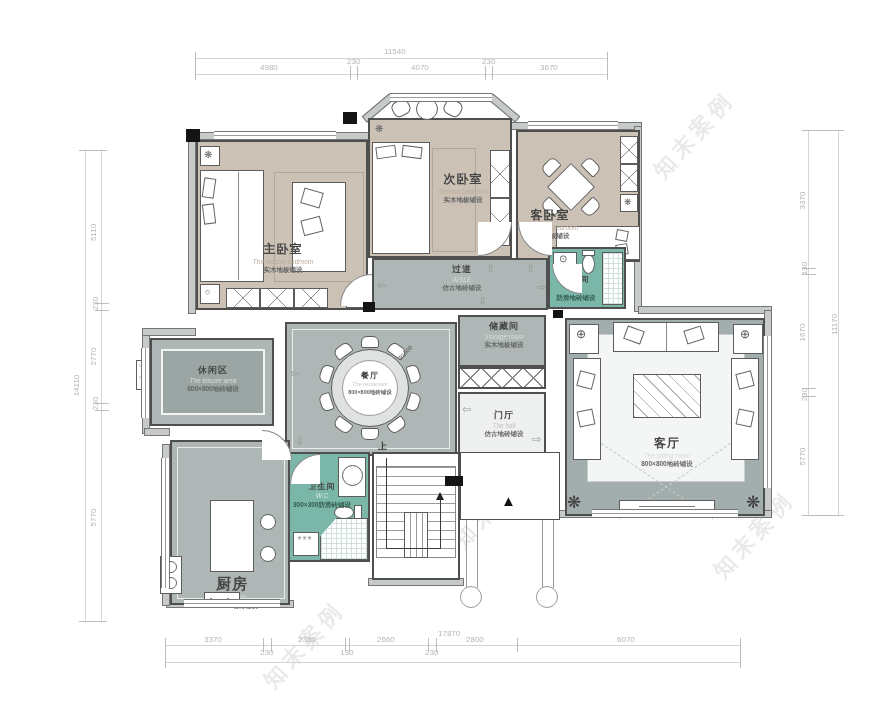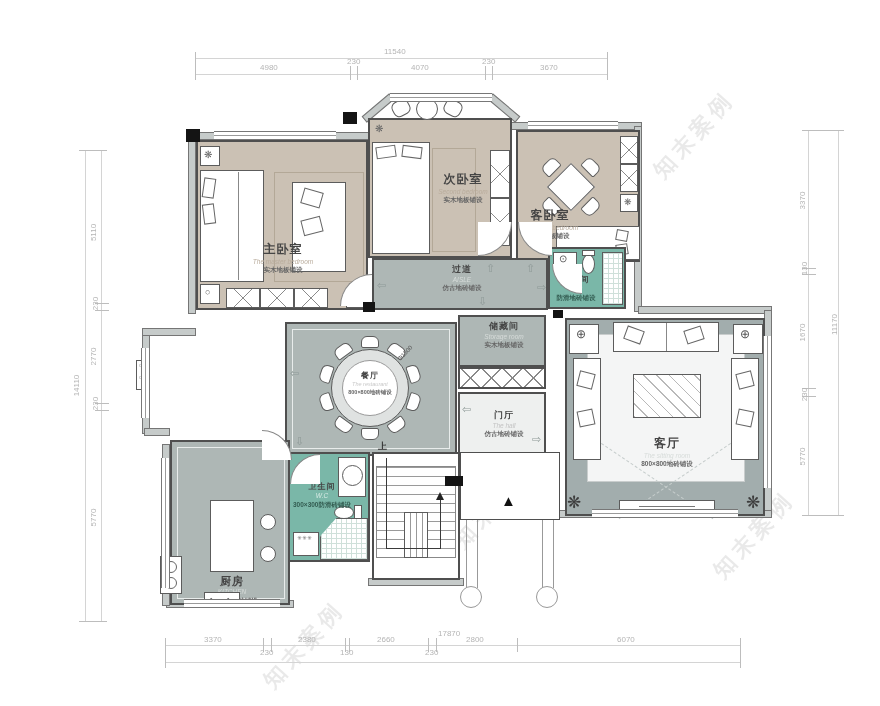--- a/index.html
+++ b/index.html
@@ -211,20 +211,29 @@
         <span class="zh" style="font-size:8px">餐厅</span>
         <span class="en" style="font-size:5.5px;color:#c9c9c9">The restaurant</span>
         <span class="fl" style="font-size:5.5px">800×800地砖铺设</span>
       </div>
       <div class="dim" style="left:78px;top:14px;color:#555;font-size:6px;transform:rotate(-45deg)">Φ1500</div>
     </div>
     <div class="glyph" style="left:3px;top:44px;font-size:11px">⇦</div>
     <div class="glyph" style="left:8px;top:112px;font-size:11px">⇩</div>
   </div>
 
+  <div class="room" style="left:150px;top:338px;width:124px;height:88px;background:#aeb7b5">
+    <div class="rug" style="left:9px;top:9px;width:104px;height:66px;background:#9aa5a4;border:2px solid #f2f4f4">
+      <div class="rlabel" style="left:2px;top:14px;width:96px">
+        <span class="zh" style="font-size:9px">休闲区</span>
+        <span class="en" style="color:#d7dcda">The leisure area</span>
+        <span class="fl">800×800地砖铺设</span>
+      </div>
+    </div>
+  </div>
   <div class="furn" style="left:136px;top:360px;width:13px;height:30px">
     <div class="glyph" style="left:2px;top:1px;font-size:8px;color:#777">▫</div>
     <div class="glyph" style="left:2px;top:13px;font-size:8px;color:#777">▫</div>
   </div>
 
   <div class="room" style="left:458px;top:392px;width:88px;height:70px;background:#eef0ef">
     <div class="rlabel" style="left:4px;top:16px;width:80px">
       <span class="zh" style="font-size:9px">门厅</span>
       <span class="en">The hall</span>
       <span class="fl">仿古地砖铺设</span>
@@ -262,21 +271,21 @@
     <div class="glyph" style="left:0px;top:174px;font-size:17px;color:#3d3d3d">❋</div>
     <div class="glyph" style="left:179px;top:174px;font-size:17px;color:#3d3d3d">❋</div>
   </div>
 
   <div class="room" style="left:170px;top:440px;width:120px;height:165px;background:#aeb7b5">
     <div class="rug" style="left:5px;top:5px;width:108px;height:152px;border-color:#e8eceb"></div>
     <div class="furn" style="left:38px;top:58px;width:44px;height:72px"></div>
     <div class="furn oval" style="left:88px;top:72px;width:16px;height:16px"></div>
     <div class="furn oval" style="left:88px;top:104px;width:16px;height:16px"></div>
     <div class="rlabel" style="left:10px;top:132px;width:100px">
-      <span class="zh" style="font-size:11px">厨房</span>
+      <span class="zh" style="font-size:15px">厨房</span>
       <span class="en" style="color:#d7dcda">KITCHEN</span>
       <span class="fl">300×300地砖铺设</span>
     </div>
   </div>
   <div class="furn" style="left:160px;top:556px;width:22px;height:38px">
     <div class="furn oval noborder" style="left:4px;top:4px;width:12px;height:12px;border:1px solid #666"></div>
     <div class="furn oval noborder" style="left:4px;top:20px;width:12px;height:12px;border:1px solid #666"></div>
   </div>
   <div class="furn" style="left:204px;top:592px;width:36px;height:14px">
     <div class="glyph" style="left:5px;top:2px;font-size:7px;color:#777">▪</div>

